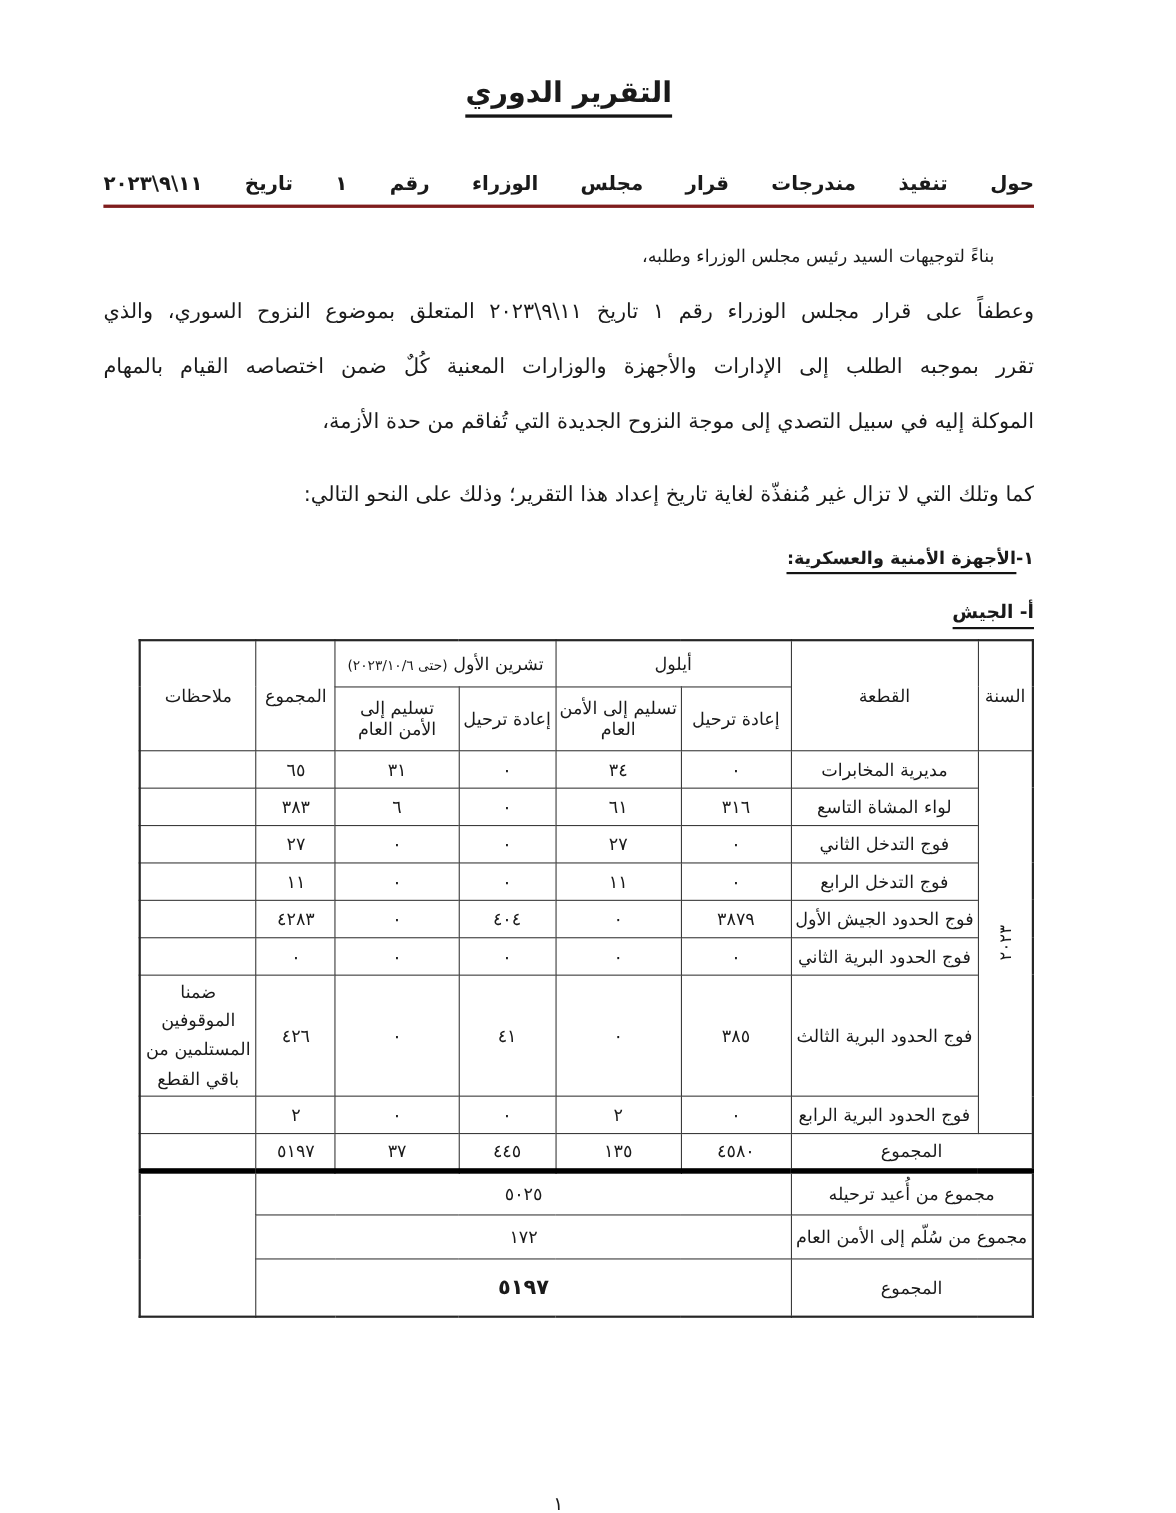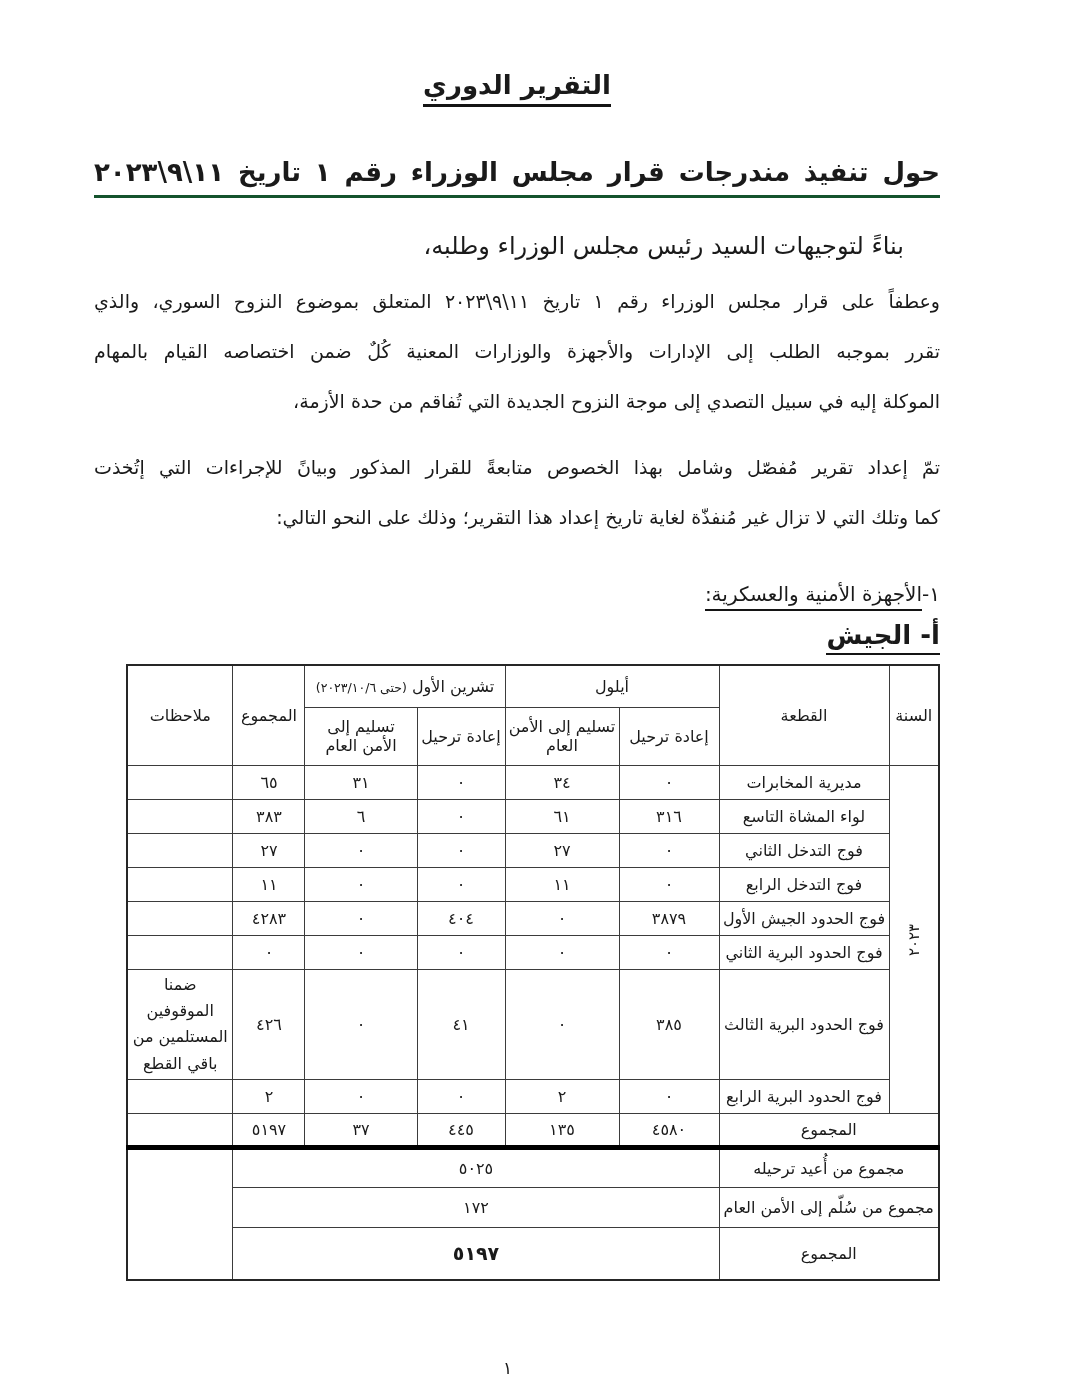--- a/index.html
+++ b/index.html
@@ -9,35 +9,35 @@
     font-family:"DejaVu Sans", sans-serif;
     color:#1a1a1a;
     direction:rtl;
   }
   .page { padding:70px 129px 0 94px; direction:rtl; }
 
   
   .title1 { text-align:center; font-size:26px; font-weight:bold; }
   .title1 .u-thick { border-bottom:3px solid #141414; padding-bottom:4px; display:inline-block; }
   .title2 {
-    margin-top:50px; font-size:26px; font-weight:bold;
+    margin-top:50px; font-size:18px; font-weight:bold;
     text-align:justify; text-align-last:justify;
-    border-bottom:3px solid #14532d; padding-bottom:8px;
-  }
-
-  
-  .p-intro { margin-top:34px; font-size:24px; padding-right:36px; }
+    border-bottom:3px solid #7f1d1d; padding-bottom:8px;
+  }
+
+  
+  .p-intro { margin-top:34px; font-size:16px; padding-right:36px; }
   .para-block { margin-top:16px; }
   .jline { font-size:19px; line-height:50px; text-align:justify; text-align-last:justify; white-space:normal; }
   .jline.last { text-align-last:right; }
 
   
-  .sec-heading { margin-top:40px; font-size:20px; font-weight:normal; }
+  .sec-heading { margin-top:24px; font-size:16px; font-weight:bold; }
   .sec-heading .u, .sub-heading .u { border-bottom:2.5px solid #141414; padding-bottom:3px; }
-  .sub-heading { margin-top:14px; font-size:26px; font-weight:bold; }
+  .sub-heading { margin-top:30px; font-size:17px; font-weight:bold; }
 
   
   .tbl-caption { margin-top:30px; font-size:20px; word-spacing:3px; }
   .tbl-caption .u-cap { border-bottom:2px solid #141414; padding-bottom:2px; }
 
   
   table.report {
     width:812px; margin-top:14px; border-collapse:collapse; table-layout:fixed;
     border:2.5px solid #262626;
   }
@@ -80,21 +80,20 @@
 
   <div class="p-intro">بناءً لتوجيهات السيد رئيس مجلس الوزراء وطلبه،</div>
 
   <div class="para-block">
     <div class="jline">وعطفاً على قرار مجلس الوزراء رقم ١ تاريخ ١١\٩\٢٠٢٣ المتعلق بموضوع النزوح السوري، والذي</div>
     <div class="jline">تقرر بموجبه الطلب إلى الإدارات والأجهزة  والوزارات المعنية كُلٌ ضمن اختصاصه القيام بالمهام</div>
     <div class="jline last">الموكلة إليه في سبيل التصدي إلى موجة النزوح الجديدة التي تُفاقم من حدة الأزمة،</div>
   </div>
 
   <div class="para-block">
-    <div class="jline">تمّ إعداد تقرير مُفصّل وشامل بهذا الخصوص متابعةً للقرار المذكور وبيانً للإجراءات التي إتُخذت</div>
     <div class="jline last">كما وتلك التي لا تزال غير مُنفذّة لغاية تاريخ إعداد هذا التقرير؛ وذلك على النحو التالي:</div>
   </div>
 
   <div class="sec-heading">
     <span>١-</span><span class="u">الأجهزة الأمنية والعسكرية:</span>
   </div>
 
   <div class="sub-heading">
     <span class="u">أ- الجيش</span>
   </div>

